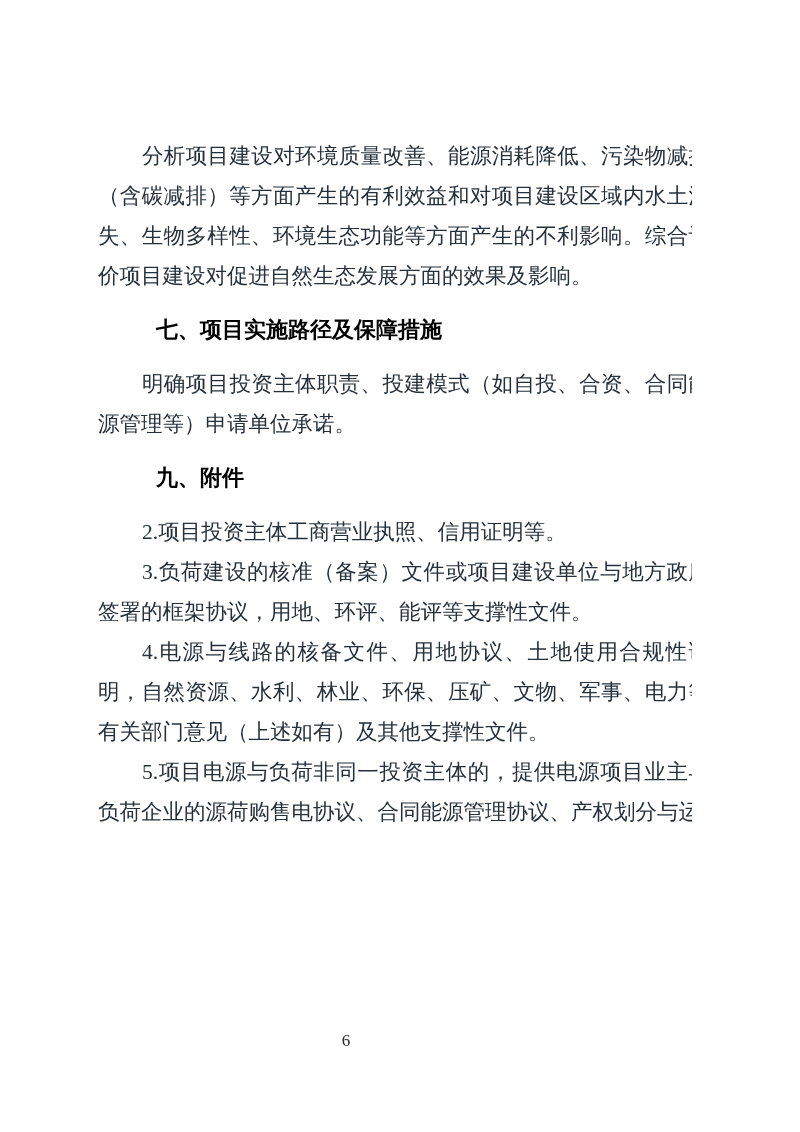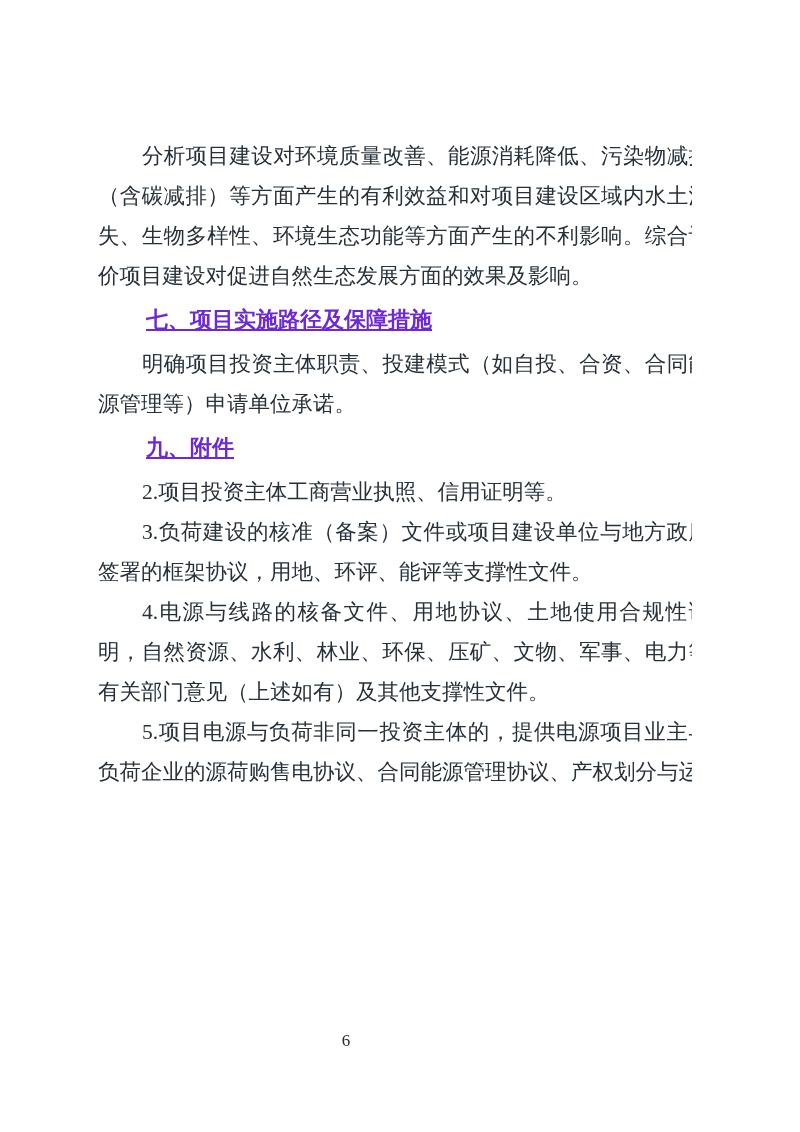--- a/index.html
+++ b/index.html
@@ -24,29 +24,28 @@
     line-height: 40px;
     color: #26303a;
     text-align: justify;
     text-justify: inter-character;
   }
   .para {
     margin: 0;
     text-indent: 44px;
   }
   .heading {
-    margin: 4px;
+    margin: 14px;
     font-family: "Liberation Sans", "DejaVu Sans", sans-serif;
     font-weight: bold;
     font-size: 22px;
     line-height: 40px;
-    color: #6d28d9;
+    color: #000000;
     text-indent: 44px;
     text-align: left;
-    text-decoration: underline;
   }
   .page-footer {
     position: absolute;
     left: 0;
     top: 1030px;
     width: 100%;
     text-align: center;
   }
   .page-number {
     font-family: "Liberation Serif", "DejaVu Serif", serif;

